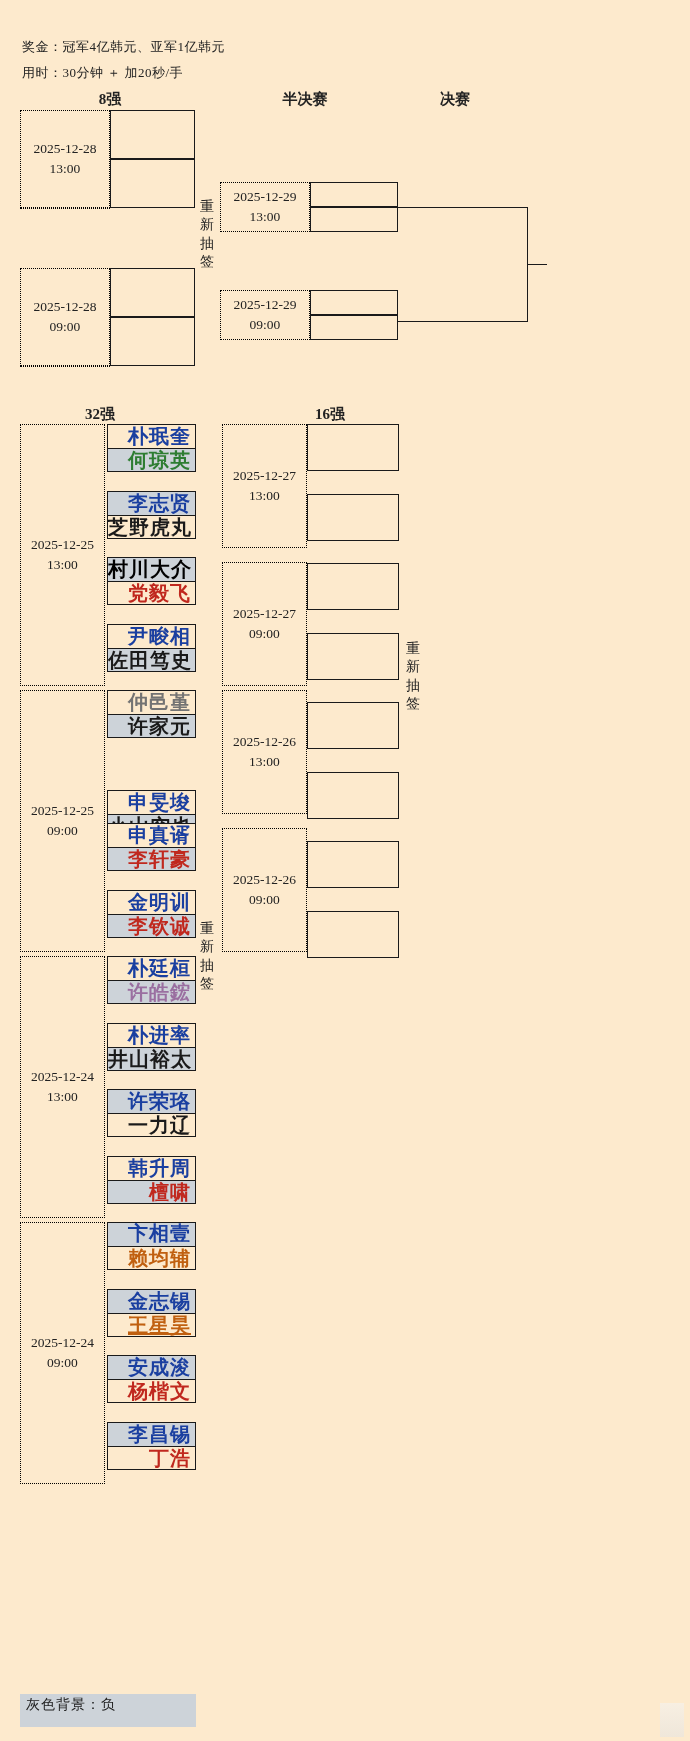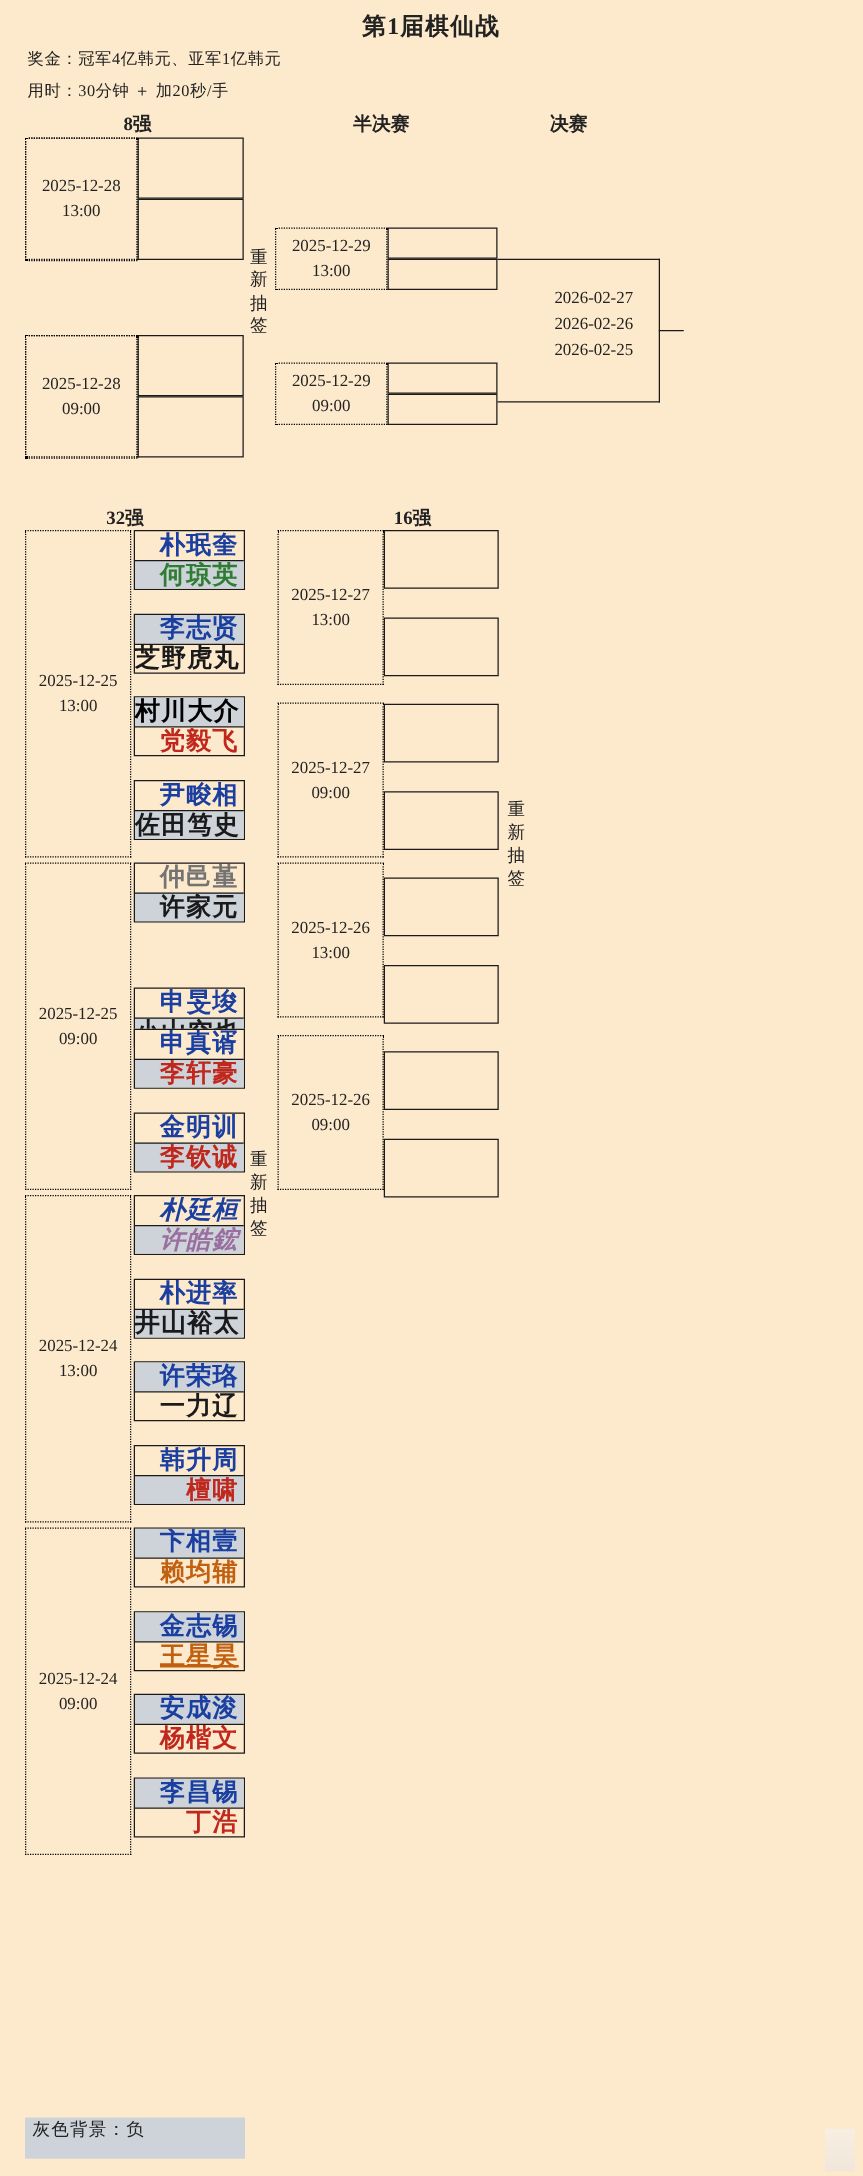--- a/index.html
+++ b/index.html
@@ -77,21 +77,20 @@
   #watermark{
     right:6px;bottom:4px;width:24px;height:34px;
     background:linear-gradient(#f3f3f3,#e4e4e4);opacity:.55;
   }
 </style>
 </head>
 <body>
 
 <div class="canvas">
 
-  <div class="abs" id="page-title">第1届棋仙战</div>
   <div class="abs info-line" id="info-prize">奖金：冠军4亿韩元、亚军1亿韩元</div>
   <div class="abs info-line" id="info-time">用时：30分钟 ＋ 加20秒/手</div>
 
   <div class="abs round-label" id="label-qf">8强</div>
   <div class="abs round-label" id="label-sf">半决赛</div>
   <div class="abs round-label" id="label-final">决赛</div>
 
   <div class="abs dbox date-cell" style="left:20px;top:110px;width:90px;height:98px;">
     <div><span>2025-12-28</span><br>
       <span>13:00</span></div>
@@ -133,25 +132,20 @@
       <span>09:00</span></div>
   </div>
   <div class="abs sbox" style="left:310px;top:290px;width:88px;height:25px;"></div>
   <div class="abs sbox" style="left:310px;top:315px;width:88px;height:25px;"></div>
 
   <div class="abs hline" style="left:398px;top:207px;width:130px;"></div>
   <div class="abs hline" style="left:398px;top:321px;width:130px;"></div>
   <div class="abs vline" style="left:527px;top:207px;height:115px;"></div>
   <div class="abs hline" style="left:527px;top:264px;width:20px;"></div>
 
-  <div class="abs date-cell" style="left:425px;top:228px;width:100px;text-align:center;line-height:1.55;">
-    <span>2026-02-27</span><br>
-    <span>2026-02-26</span><br>
-    <span>2026-02-25</span>
-  </div>
 
   <div class="abs round-label" id="label-r32">32强</div>
   <div class="abs round-label" id="label-r16">16强</div>
 
   <div class="abs dbox date-cell" style="left:20px;top:424px;width:85px;height:262px;">
     <div><span>2025-12-25</span><br>
       <span>13:00</span></div>
   </div>
   <div class="abs dbox date-cell" style="left:20px;top:690px;width:85px;height:262px;">
     <div><span>2025-12-25</span><br>
@@ -232,21 +226,21 @@
         <div class="pl loss sep" style="color: rgb(26, 26, 26);">小山空也</div>
       </div>
       <div class="match" style="left: 107px; top: 823px;">
         <div class="pl" style="color: rgb(26, 63, 160);">申真谞</div>
         <div class="pl loss sep" style="color: rgb(192, 40, 30);">李轩豪</div>
       </div>
       <div class="match" style="left: 107px; top: 889.5px;">
         <div class="pl" style="color: rgb(26, 63, 160);">金明训</div>
         <div class="pl loss sep" style="color: rgb(192, 40, 30);">李钦诚</div>
       </div>
-      <div class="match" style="left: 107px; top: 956px; font-style: italic;">
+      <div class="match" style="left: 107px; top: 956px;">
         <div class="pl" style="color: rgb(26, 63, 160);">朴廷桓</div>
         <div class="pl loss sep" style="color: rgb(154, 111, 160);">许皓鋐</div>
       </div>
       <div class="match" style="left: 107px; top: 1022.5px;">
         <div class="pl" style="color: rgb(26, 63, 160);">朴进率</div>
         <div class="pl loss sep" style="color: rgb(26, 26, 26);">井山裕太</div>
       </div>
       <div class="match" style="left: 107px; top: 1089px;">
         <div class="pl loss" style="color: rgb(26, 63, 160);">许荣珞</div>
         <div class="pl sep" style="color: rgb(26, 26, 26);">一力辽</div>

